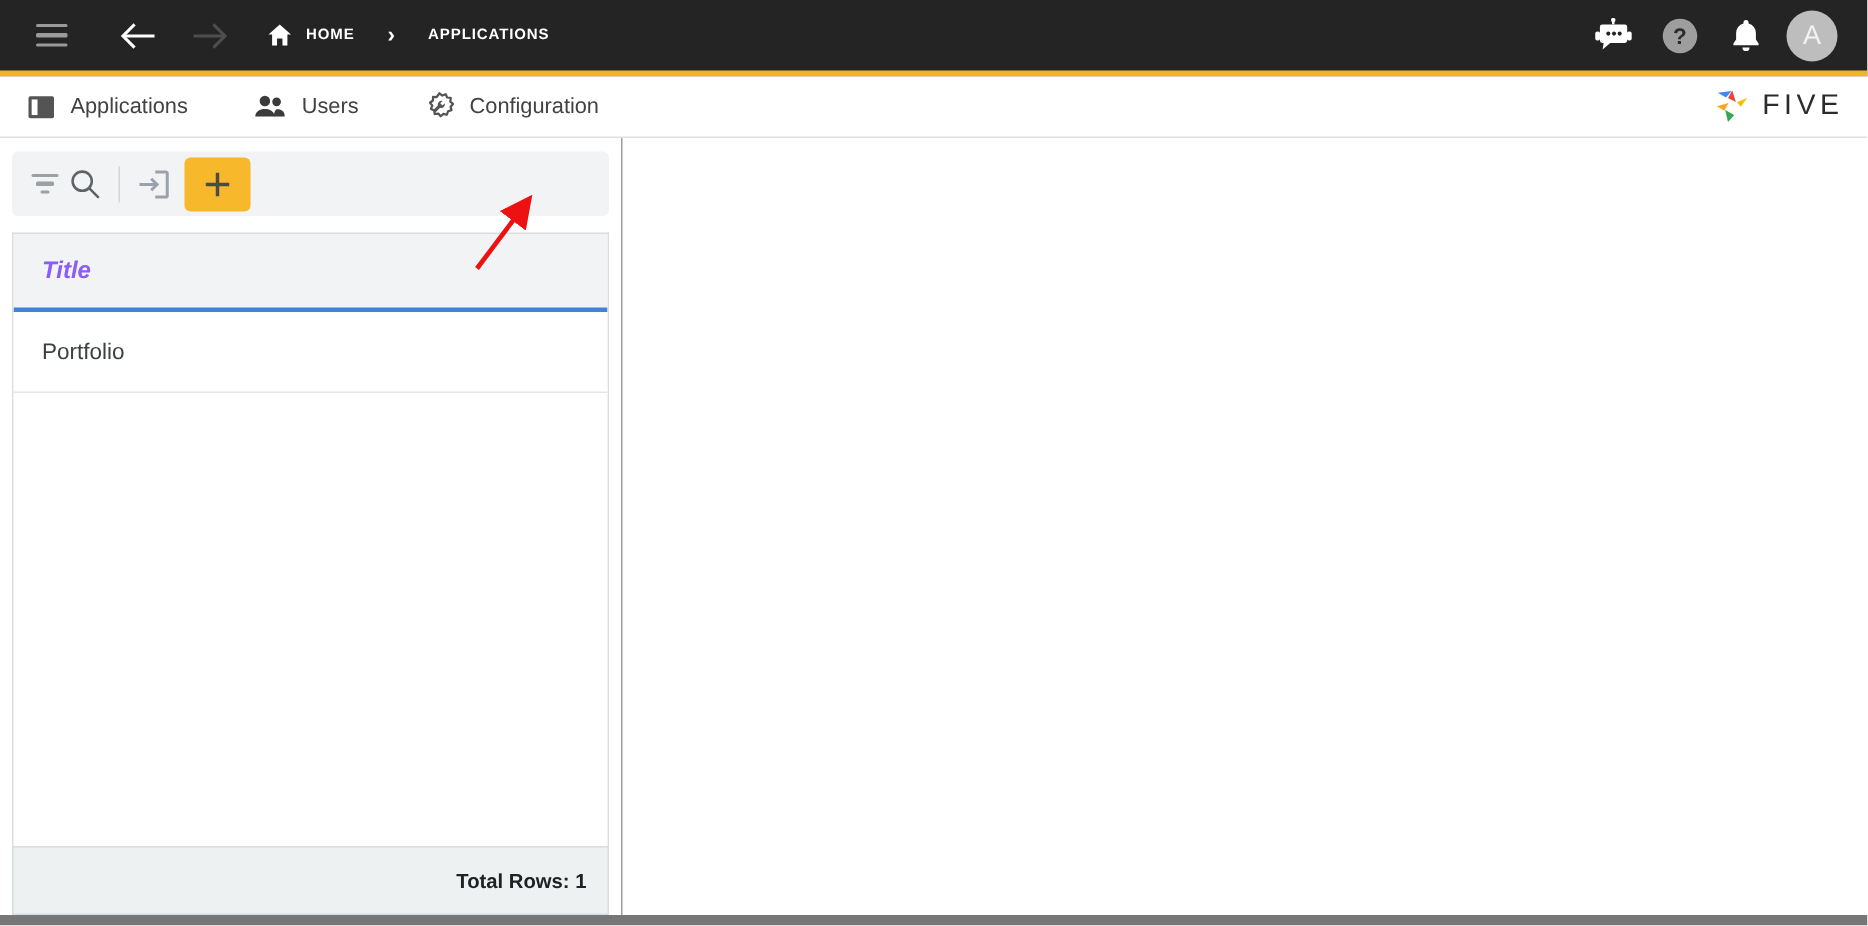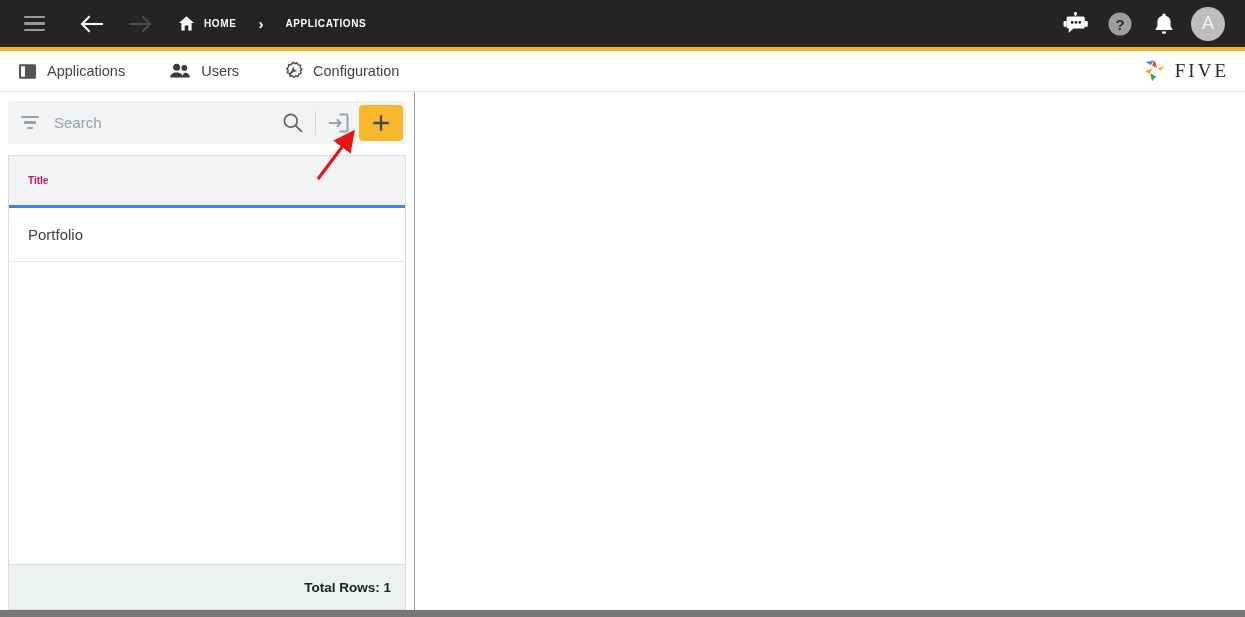--- a/index.html
+++ b/index.html
@@ -60,21 +60,21 @@
     color:#424242; font-size:14.5px;
   }
   .tab:first-child { padding-left:18px; }
 
   .brand {
     margin-left:auto; display:flex; align-items:center; gap:7px;
     padding-right:16px;
   }
   .brand-text {
     font-size:19px; letter-spacing:3px; color:#2b2b2b;
-    font-family:Liberation Serif, serif; font-weight:400;
+    font-family:Liberation Sans, sans-serif; font-weight:400;
   }
 
   
   .panel {
     position:absolute; top:92px; left:0; width:415px; height:518px;
     background:#ffffff;
     border-right:1px solid #9e9e9e;
     display:flex; flex-direction:column;
   }
   .toolbar {
@@ -111,21 +111,21 @@
   .grid {
     margin:11px 8px 0 8px; flex:1;
     border:1px solid #dadce0; border-bottom:none;
     display:flex; flex-direction:column; overflow:hidden;
     background:#fff;
   }
   .grid-head {
     height:52px; background:#f1f3f4; display:flex; align-items:center;
     padding:0 0 0 19px; border-bottom:3px solid #4184d7;
   }
-  .grid-head .th { font-size:10px; font-weight:700; color:#be185d; }
+  .grid-head .th { font-size:16px; font-weight:700; color:#8b5cf6;font-style:italic; }
   .grid-body { flex:1; background:#fff; }
   .grid-row {
     height:54px; display:flex; align-items:center; padding-left:19px;
     border-bottom:1px solid #e4e6e8; cursor:pointer; background:#fff;
   }
   .grid-row .td { font-size:15px; color:#3c4043; }
   .grid-foot {
     height:46px; background:#edf1f2; border-top:1px solid #dadce0;
     display:flex; align-items:center; justify-content:flex-end;
     padding-right:14px;
@@ -264,21 +264,20 @@
   <div class="panel">
 
     <div class="toolbar">
 
       <div class="filter-ic">
         <i></i>
           <i></i>
           <i></i>
       </div>
 
-      <input class="search-input" type="text" value="" placeholder="Search" style="">
 
       <div class="srch-btn">
         <svg width="21" height="21" viewBox="0 0 21 21" aria-hidden="true">
           <circle cx="8.8" cy="8.8" r="6.4" fill="none" stroke="#5f6368" stroke-width="1.7"></circle>
           <path d="M13.6 13.6 L19.4 19.4" stroke="#5f6368" stroke-width="1.7" stroke-linecap="round"></path>
         </svg>
       </div>
 
       <div class="vdiv"></div>
 

